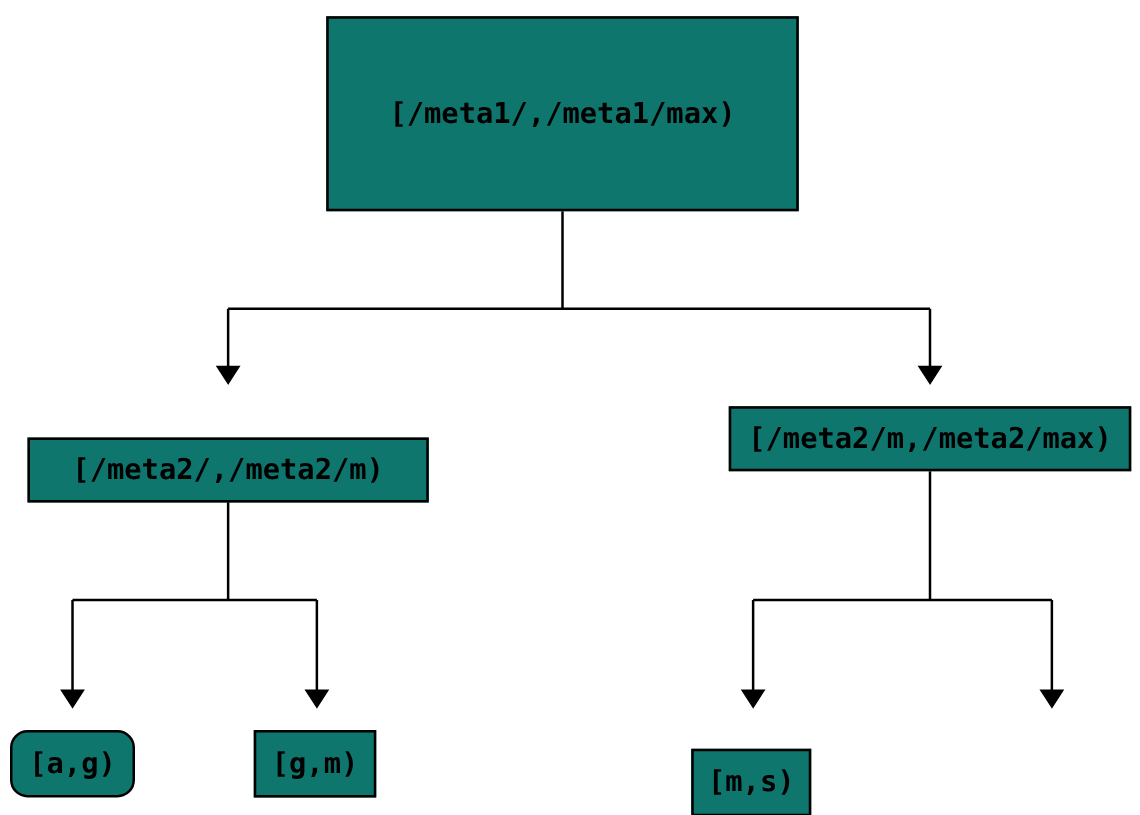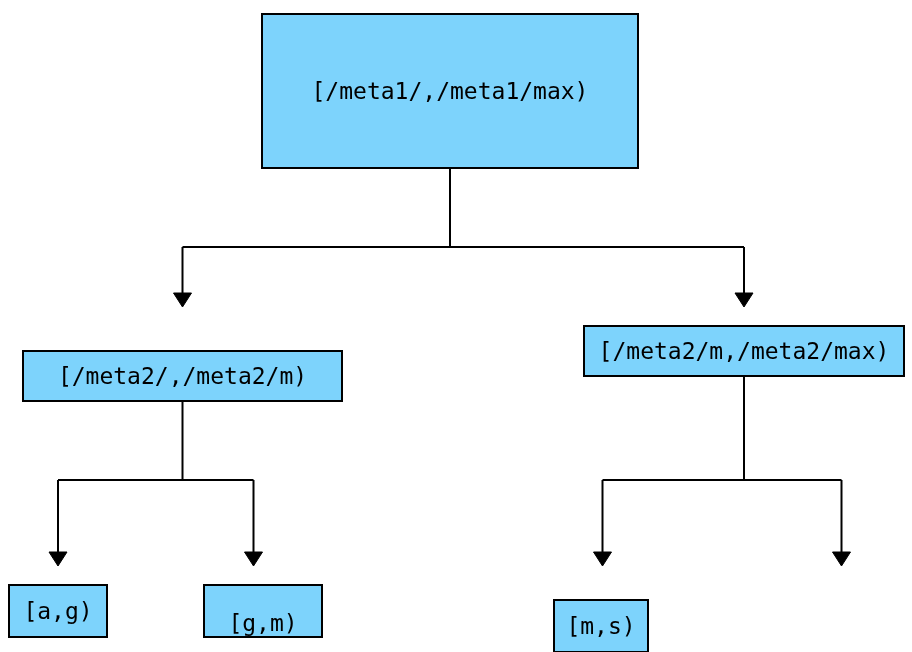--- a/index.html
+++ b/index.html
@@ -22,34 +22,34 @@
     stroke-width: 2;
     fill: none;
   }
   .edges polygon {
     fill: #000000;
     stroke: #000000;
   }
   .node {
     position: absolute;
     border: 2px solid #000000;
-    background: #7dd3fc;
+    background: #0f766e;
     color: #000000;
     display: flex;
     align-items: center;
     justify-content: center;
     font-size: 23px;
-    font-weight: normal;
+    font-weight: bold;
     white-space: nowrap;
   }
   .node-root        { left: 261px; top: 13px;  width: 378px; height: 156px; }
   .node-meta2-lower { left: 22px;  top: 325px; width: 321px; height: 52px; margin-top: 25px; }
   .node-meta2-upper { left: 583px; top: 325px; width: 322px; height: 52px; align-items: center; }
-  .node-leaf-a-g    { left: 8px;   top: 584px; width: 100px; height: 54px; }
-  .node-leaf-g-m    { left: 203px; top: 584px; width: 120px; height: 54px; align-items: flex-end; }
+  .node-leaf-a-g    { left: 8px;   top: 584px; width: 100px; height: 54px; border-radius: 14px; }
+  .node-leaf-g-m    { left: 203px; top: 584px; width: 98px; height: 54px; }
   .node-leaf-m-s    { left: 553px; top: 584px; width: 96px; height: 54px; margin-top: 15px; }
   .node-leaf-s-max  { left: 778px; top: 584px; width: 127px; height: 54px; }
 </style>
 </head>
 <body>
 
 <div class="canvas">
 
   <svg class="edges" viewBox="0 0 912 652">
 

